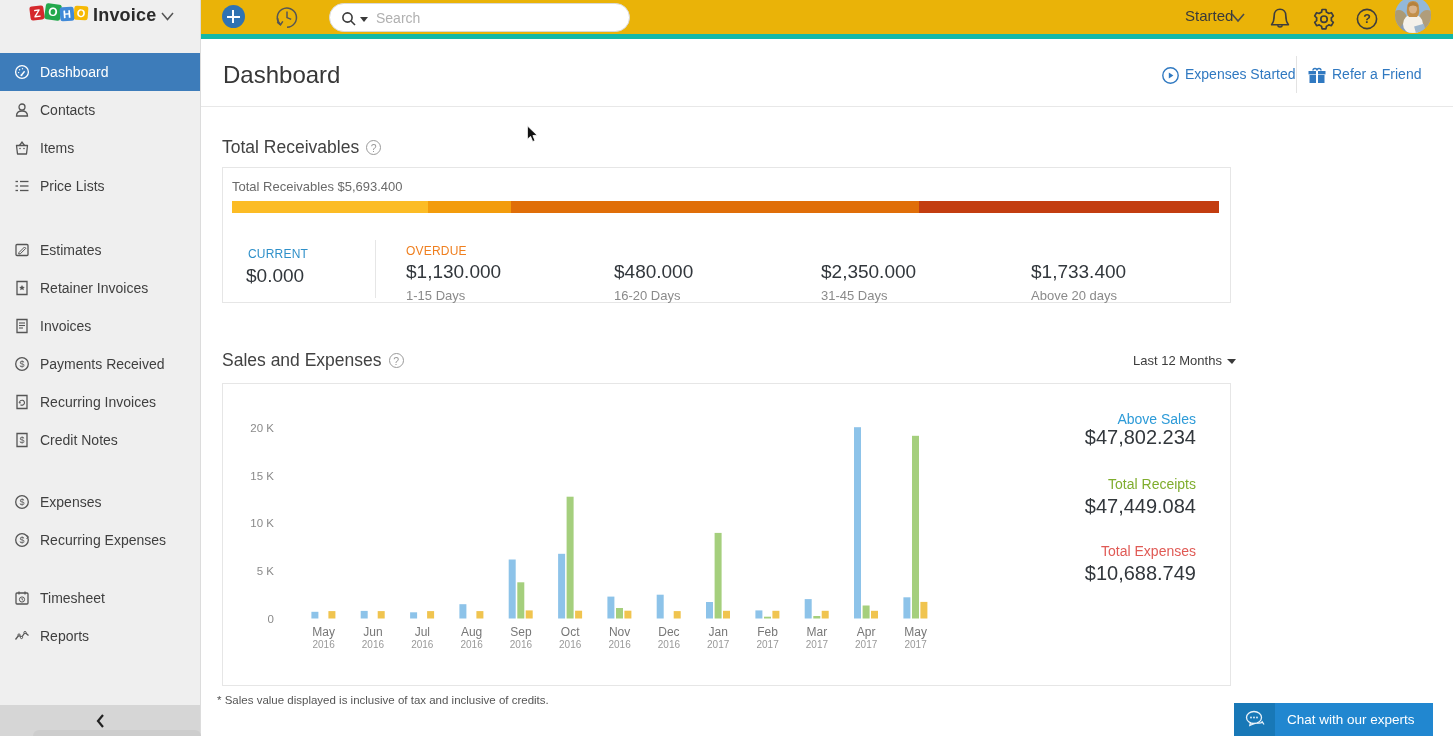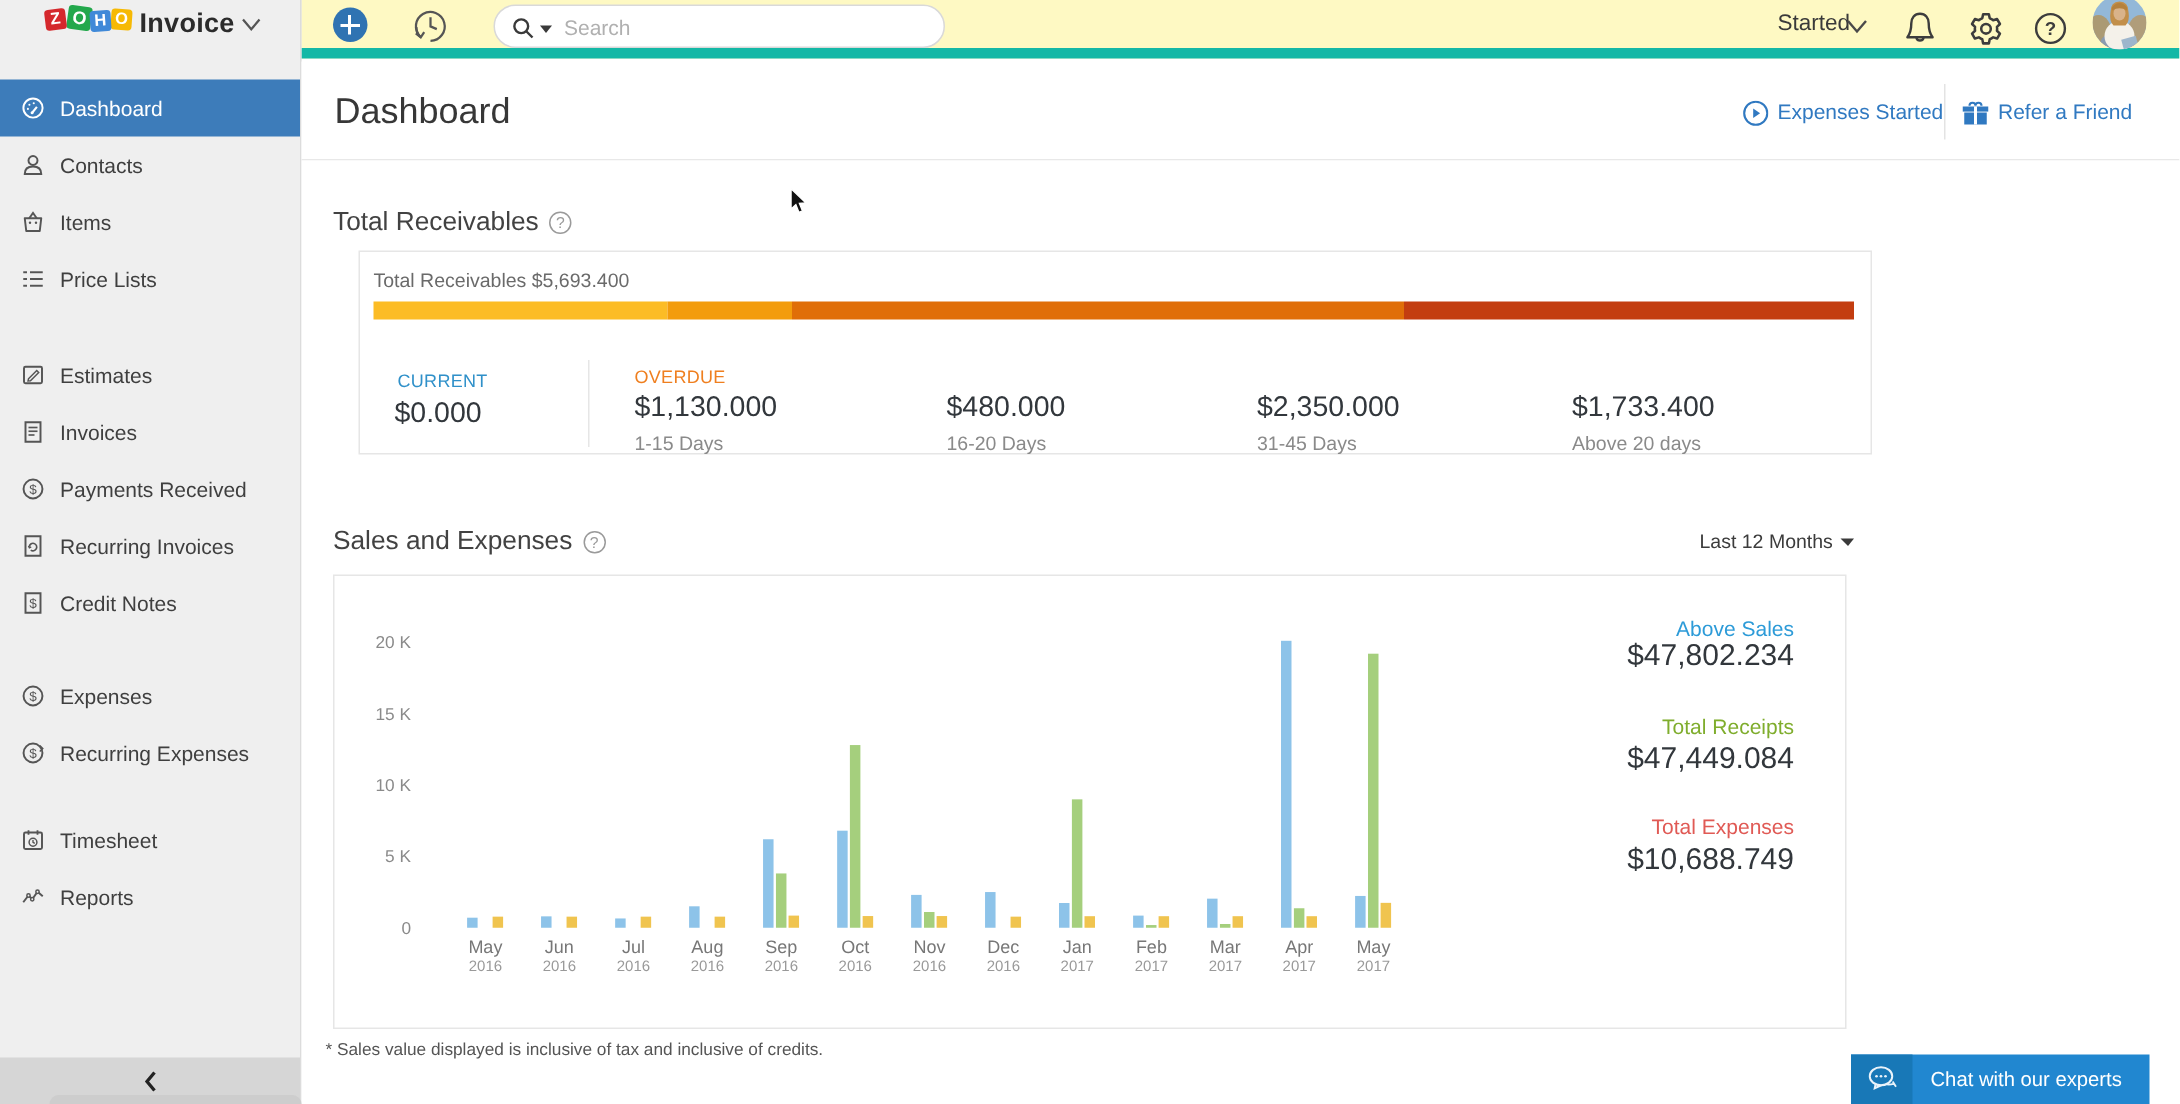--- a/index.html
+++ b/index.html
@@ -2,21 +2,21 @@
 <html><head>
 <meta charset="utf-8">
 <style>
 * { margin:0; padding:0; box-sizing:border-box; }
 html,body { width:1453px; height:736px; overflow:hidden; background:#fff;
   font-family:"Liberation Sans", sans-serif; }
 #stage { position:relative; width:1453px; height:736px; }
 
 
 #topbar { position:absolute; left:200px; top:0; width:1253px; height:39px;
-  background:#fef9c3; border-bottom:7px solid #14b8a6; }
+  background:#eab308; border-bottom:5px solid #14b8a6; }
 #plusbtn { position:absolute; left:21.5px; top:5px; width:23px; height:23px;
   border-radius:50%; background:#2f73b2; color:#fff; }
 #plusbtn:before { content:""; position:absolute; left:5px; top:10.5px; width:13px; height:2px; background:#fff; }
 #plusbtn:after { content:""; position:absolute; left:10.5px; top:5px; width:2px; height:13px; background:#fff; }
 #histicon { position:absolute; left:73px; top:3px; }
 #searchpill { position:absolute; left:129px; top:3px; width:301px; height:29px;
   border:1px solid #d9d9d9; border-radius:15px; background:#fff; }
 #searchpill .mag { position:absolute; left:11px; top:7px; }
 #searchpill .caret { position:absolute; left:30px; top:13px; width:0; height:0;
   border-left:4.5px solid transparent; border-right:4.5px solid transparent; border-top:5px solid #3a3a3a; }
@@ -51,21 +51,21 @@
 #pagehead h1 { position:absolute; left:22px; top:20px; font-size:24px; font-weight:400; color:#373737; }
 .toplink { position:absolute; top:25px; font-size:14px; color:#3079c1; }
 #gslink { left:984px; } #rflink { left:1131px; }
 #headsep { position:absolute; left:1095px; top:15px; width:1px; height:37px; background:#e3e3e3; }
 
 
 #content { position:absolute; left:201px; top:107px; width:1252px; height:629px; background:#fff; }
 .secthead { position:absolute; font-size:17.5px; color:#424242; }
 .qmark { display:inline-block; width:15px; height:15px; border:1px solid #9a9a9a; border-radius:50%;
   font-size:10.5px; line-height:14px; text-align:center; color:#9a9a9a; vertical-align:1px; margin-left:7px; }
-#card1 { position:absolute; left:38px; top:60px; width:1009px; height:136px; border:1px solid #e6e6e6; }
+#card1 { position:absolute; left:21px; top:60px; width:1009px; height:136px; border:1px solid #e6e6e6; }
 #tr-label { position:absolute; left:9px; top:11px; font-size:13px; color:#6a6a6a; }
 #tr-bar { position:absolute; left:9px; top:33px; height:12px; width:987px; }
 #tr-bar div { position:absolute; top:0; height:12px; }
 #cur-label { position:absolute; left:25px; top:79px; font-size:12px; color:#2f90c9; letter-spacing:0.2px; }
 #cur-amt { position:absolute; left:23px; top:97px; font-size:19px; font-weight:500; color:#32373c; }
 #vsep1 { position:absolute; left:152px; top:72px; width:1px; height:58px; background:#e6e6e6; }
 .ovcol { position:absolute; top:72px; }
 .ov-label { font-size:12px; color:#ef7f1f; letter-spacing:0.2px; height:21px; padding-top:4px; }
 .ov-amt { font-size:19px; font-weight:500; color:#32373c; height:27px; }
 .ov-days { font-size:13px; color:#8a8a8a; padding-top:0px; }
@@ -188,20 +188,27 @@
           </svg>
           <span class="mtext">Price Lists</span>
         </div>
       <div class="gap26"></div>
       <div class="mitem">
           <svg class="mico" width="16" height="16" viewBox="0 0 16 16">
             <rect x="2" y="2.5" width="12" height="11" rx="1" fill="none" stroke="#555" stroke-width="1.3"></rect>
             <path d="M5 10.5 L10.5 5 L11.8 6.3 L6.3 11.8 L4.7 12 Z" fill="none" stroke="#555" stroke-width="1"></path>
           </svg>
           <span class="mtext">Estimates</span>
+        </div>
+      <div class="mitem">
+          <svg class="mico" width="16" height="16" viewBox="0 0 16 16">
+            <path d="M3 1.5 L13 1.5 L13 14.5 L3 14.5 Z" fill="none" stroke="#555" stroke-width="1.3"></path>
+            <path d="M8 5 L8.9 6.8 L10.8 7 L9.4 8.3 L9.8 10.2 L8 9.2 L6.2 10.2 L6.6 8.3 L5.2 7 L7.1 6.8 Z" fill="#555"></path>
+          </svg>
+          <span class="mtext">Retainer Invoices</span>
         </div>
       <div class="mitem">
           <svg class="mico" width="16" height="16" viewBox="0 0 16 16">
             <path d="M3 1.5 L13 1.5 L13 14.5 L3 14.5 Z" fill="none" stroke="#555" stroke-width="1.3"></path>
             <g stroke="#555" stroke-width="1.1">
               <line x1="5" y1="5" x2="11" y2="5"></line>
               <line x1="5" y1="7.5" x2="11" y2="7.5"></line>
               <line x1="5" y1="10" x2="9" y2="10"></line>
             </g>
           </svg>

